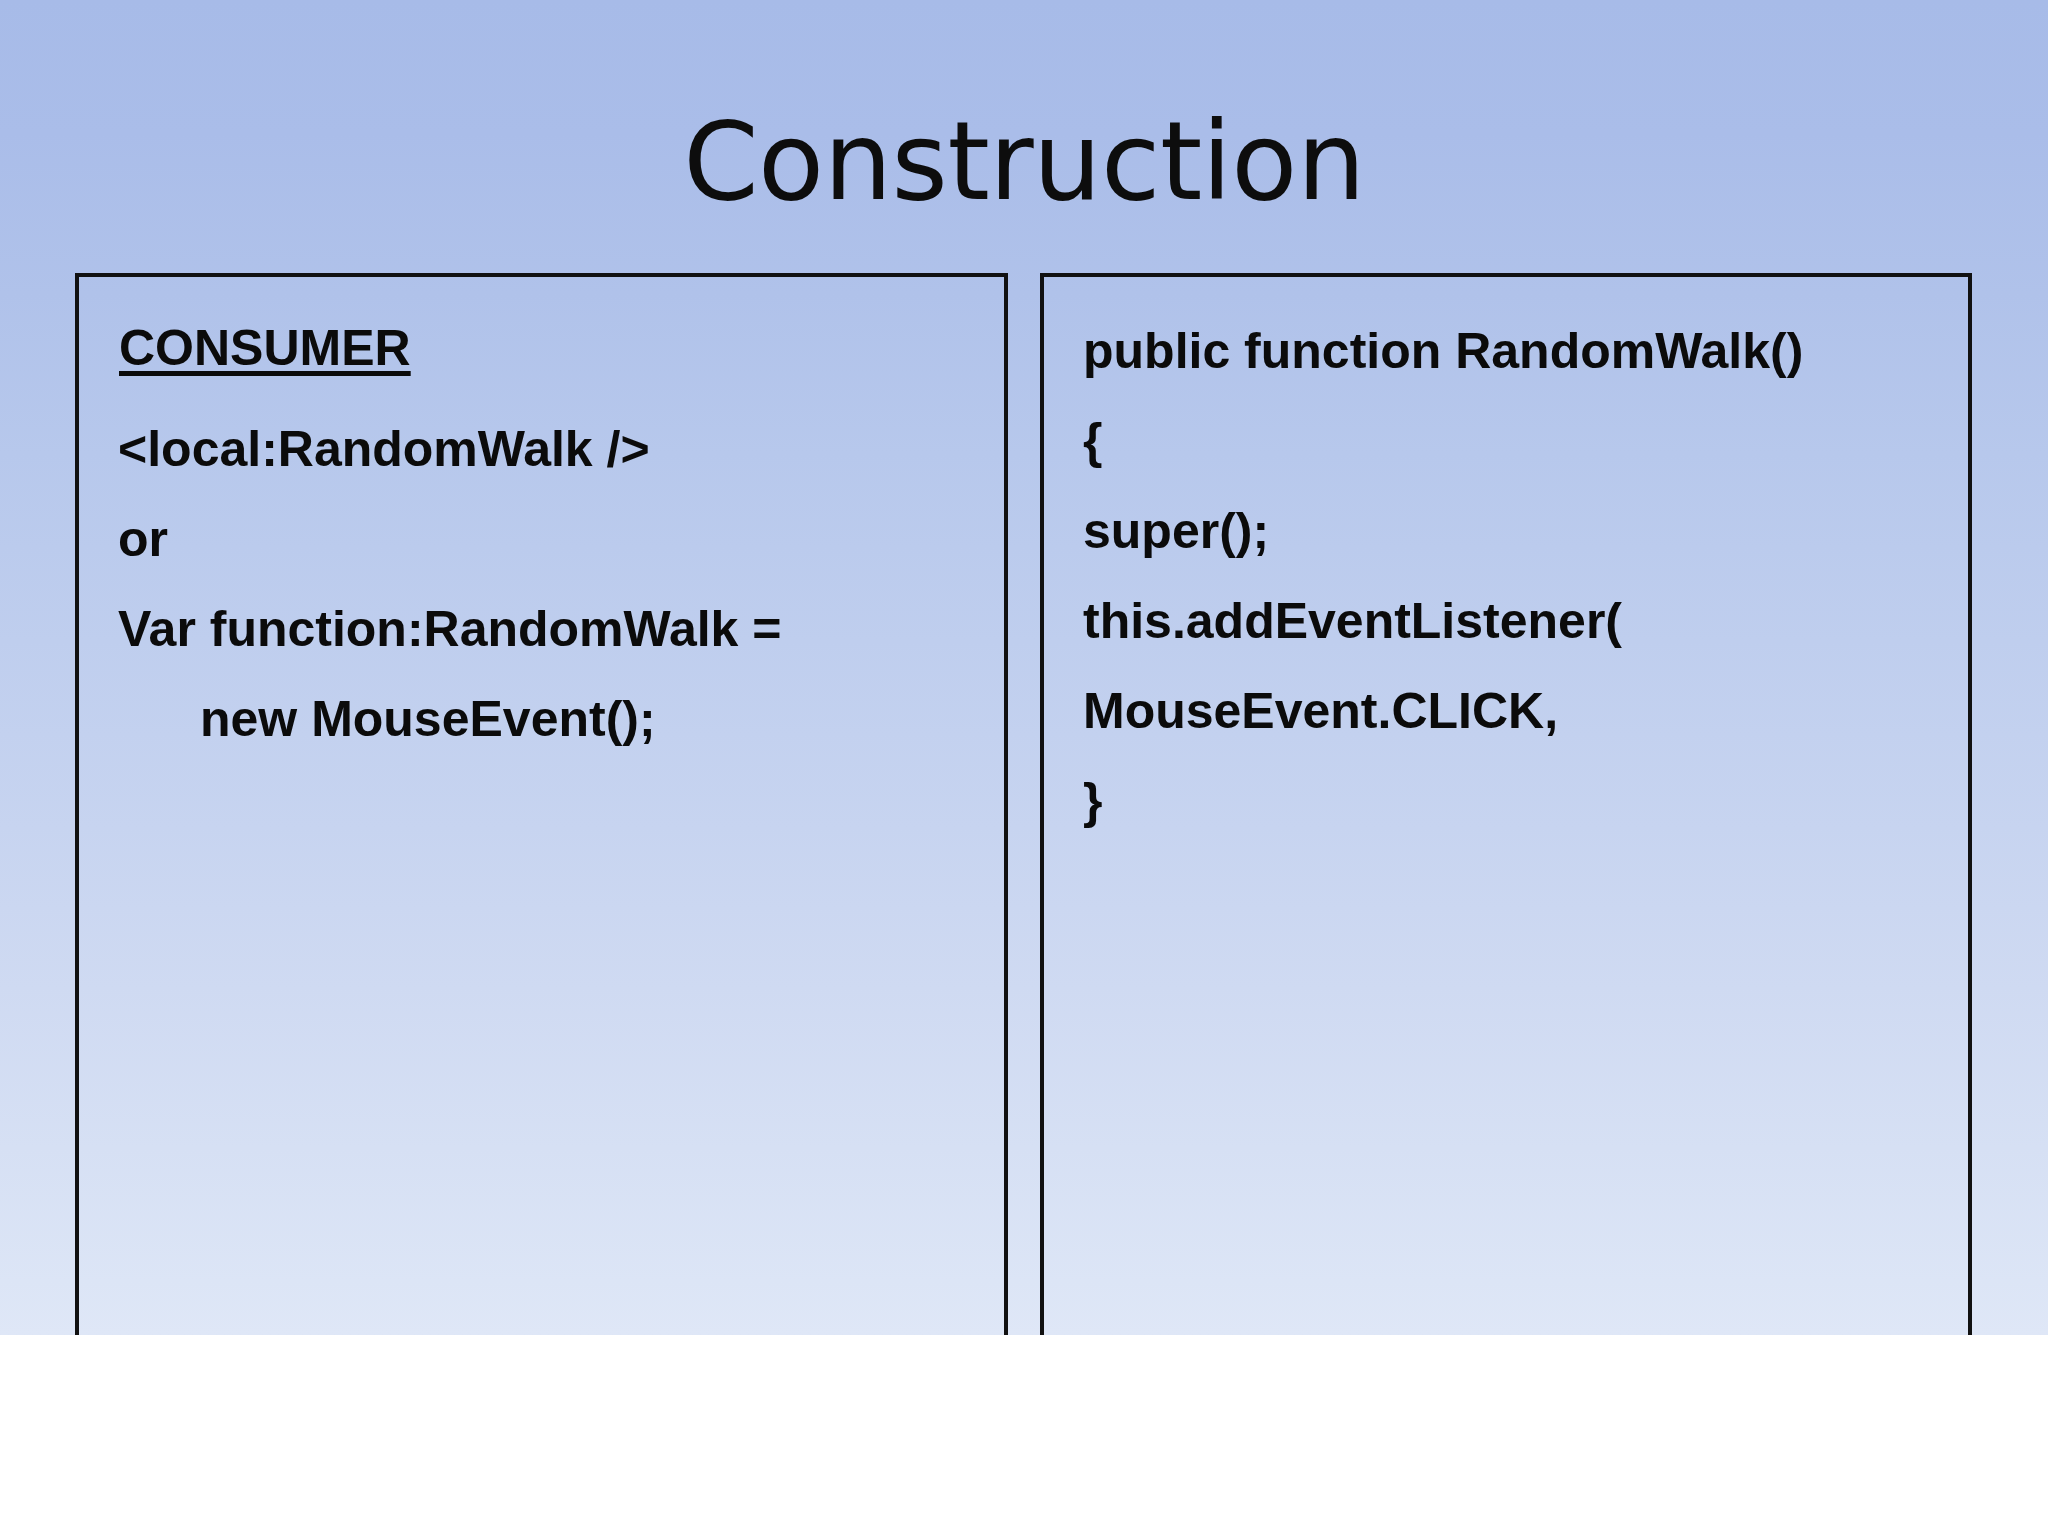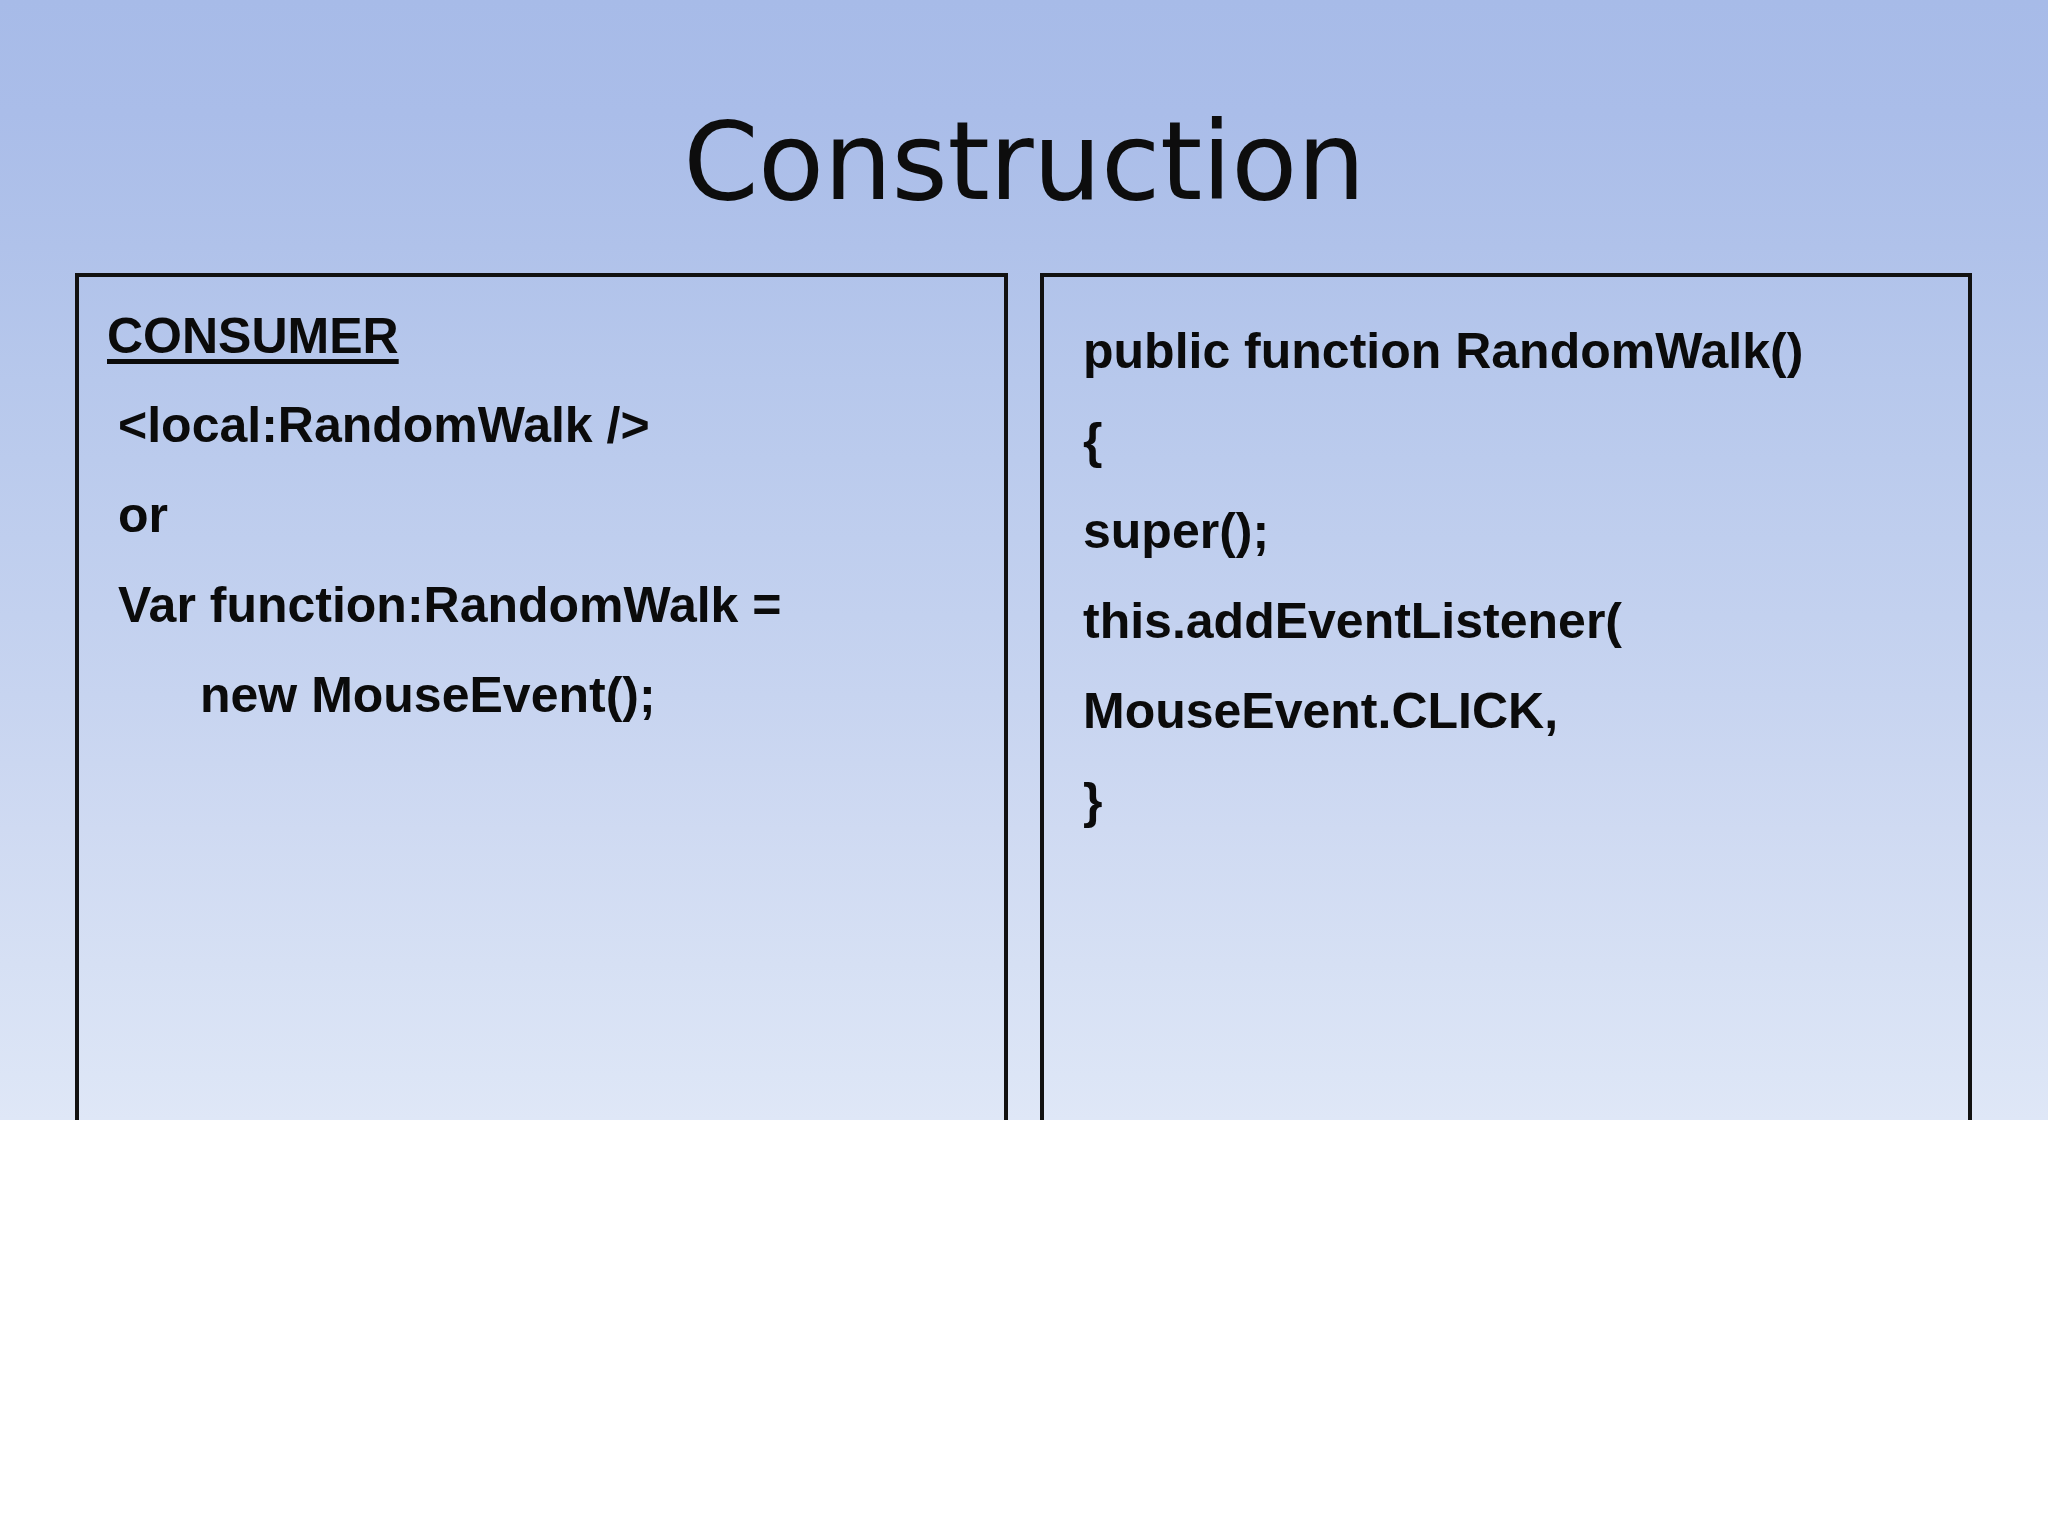--- a/index.html
+++ b/index.html
@@ -10,21 +10,21 @@
   body {
     width: 2048px;
     height: 1536px;
     overflow: hidden;
     font-family: "Liberation Sans", sans-serif;
   }
 
   #slide {
     position: relative;
     width: 2048px;
-    height: 1120px;
+    height: 1335px;
     background: linear-gradient(to bottom,
         #a7bbe8 0%,
         #aabde9 10%,
         #b0c2ea 22%,
         #b7c8ec 34%,
         #bfceee 48%,
         #c7d4f0 62%,
         #cfdaf2 74%,
         #d6e0f4 86%,
         #dce5f6 96%,
@@ -72,21 +72,21 @@
   .panel-heading {
     font-family: "Liberation Sans", sans-serif;
     font-weight: bold;
     font-size: 50px;
     line-height: 1.32;
     color: #0b0b0b;
     text-decoration: underline;
     text-decoration-thickness: 5px;
     text-underline-offset: 6px;
     display: inline-block;
-    margin: 4px;
+    margin: 16px;
     white-space: pre;
   }
 
   .code-lines {
     margin-top: 8px;
   }
 
   .code-line {
     font-family: "Liberation Sans", sans-serif;
     font-weight: bold;

